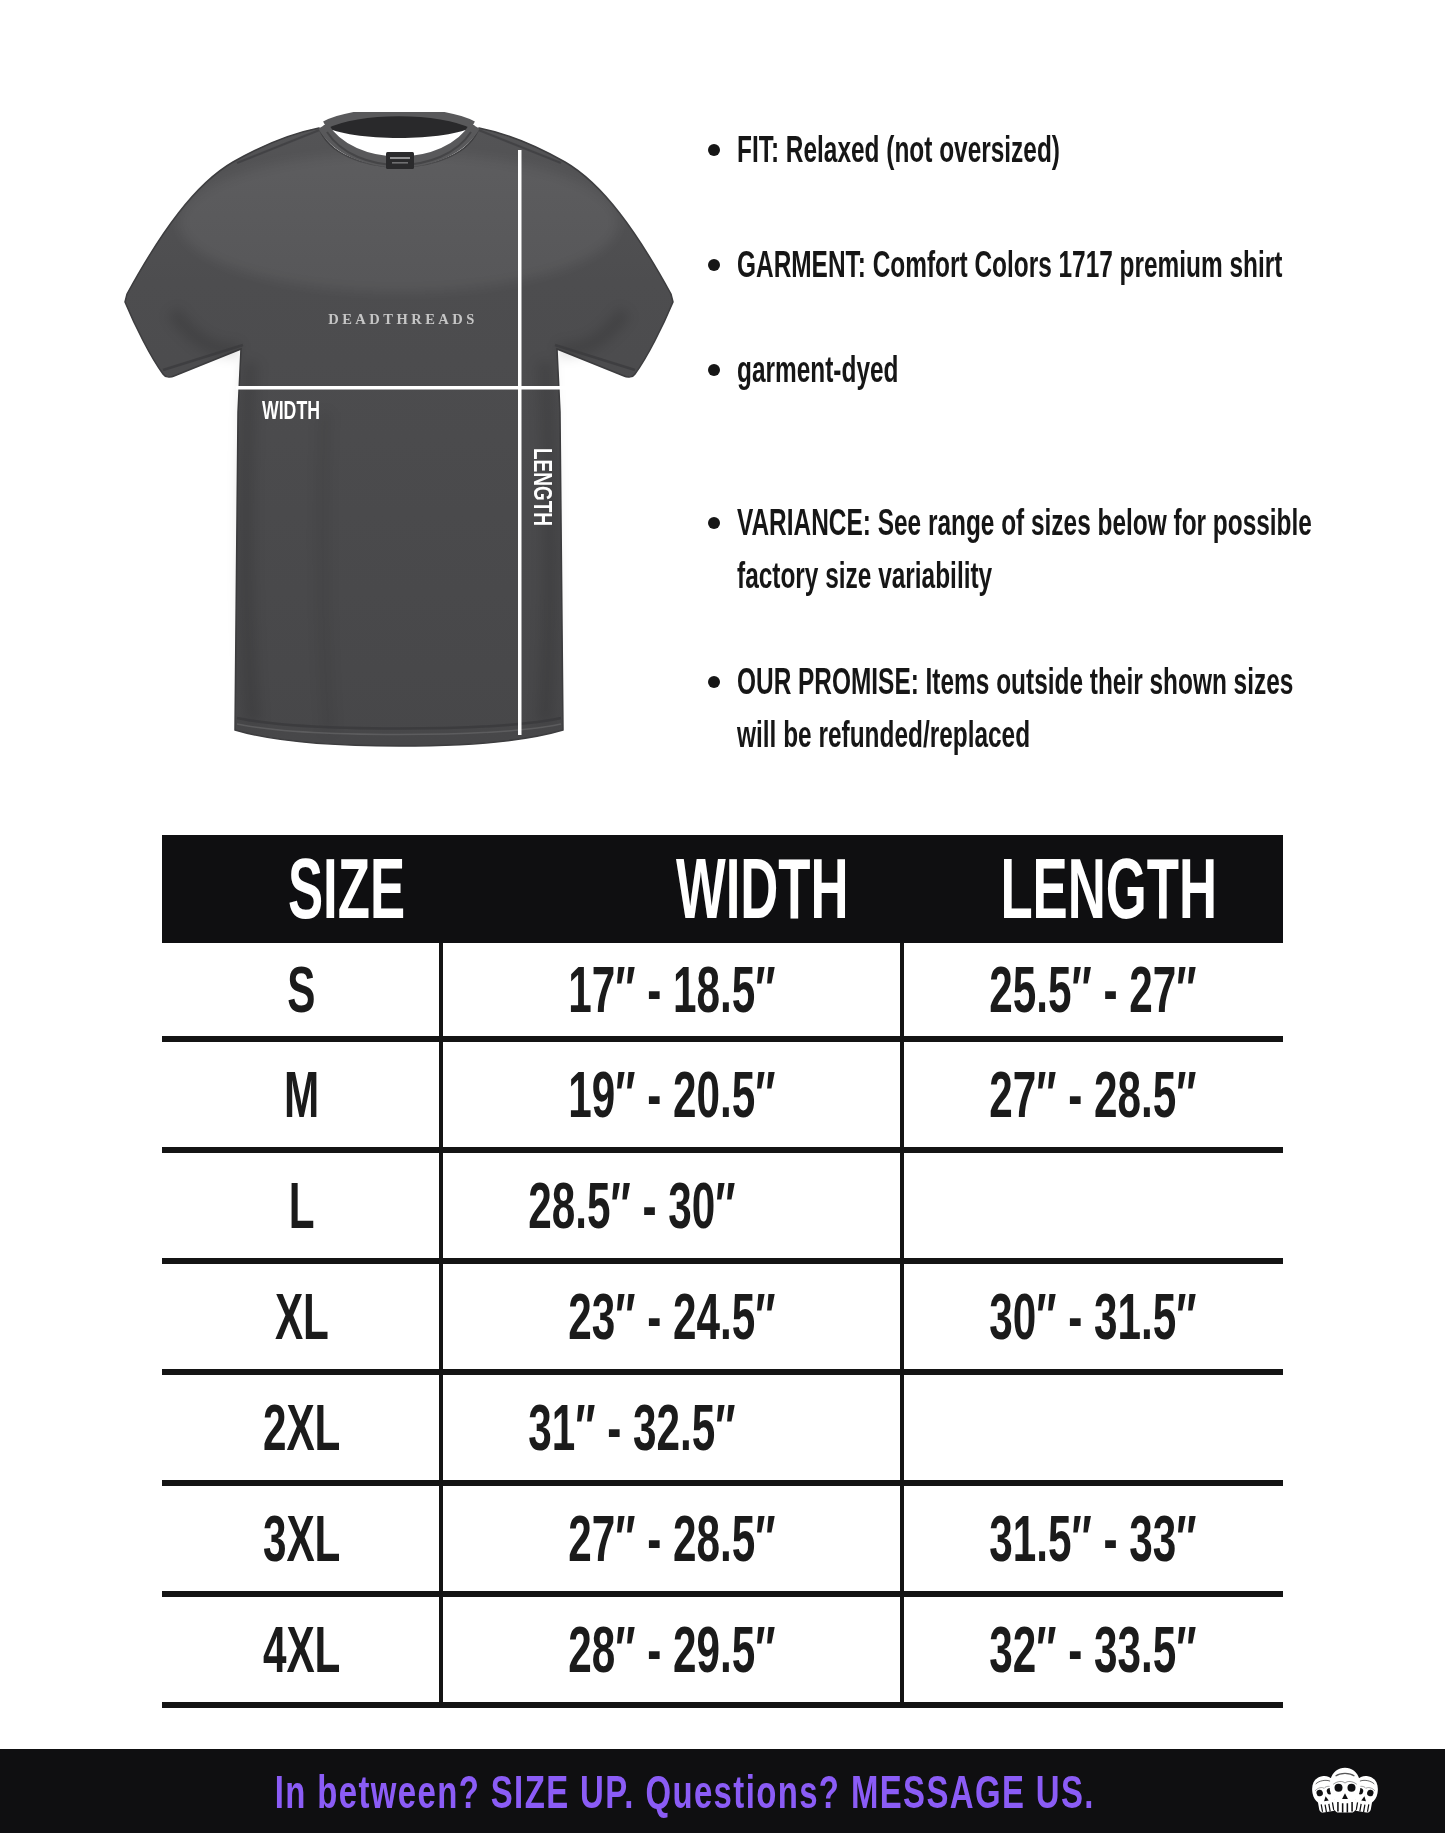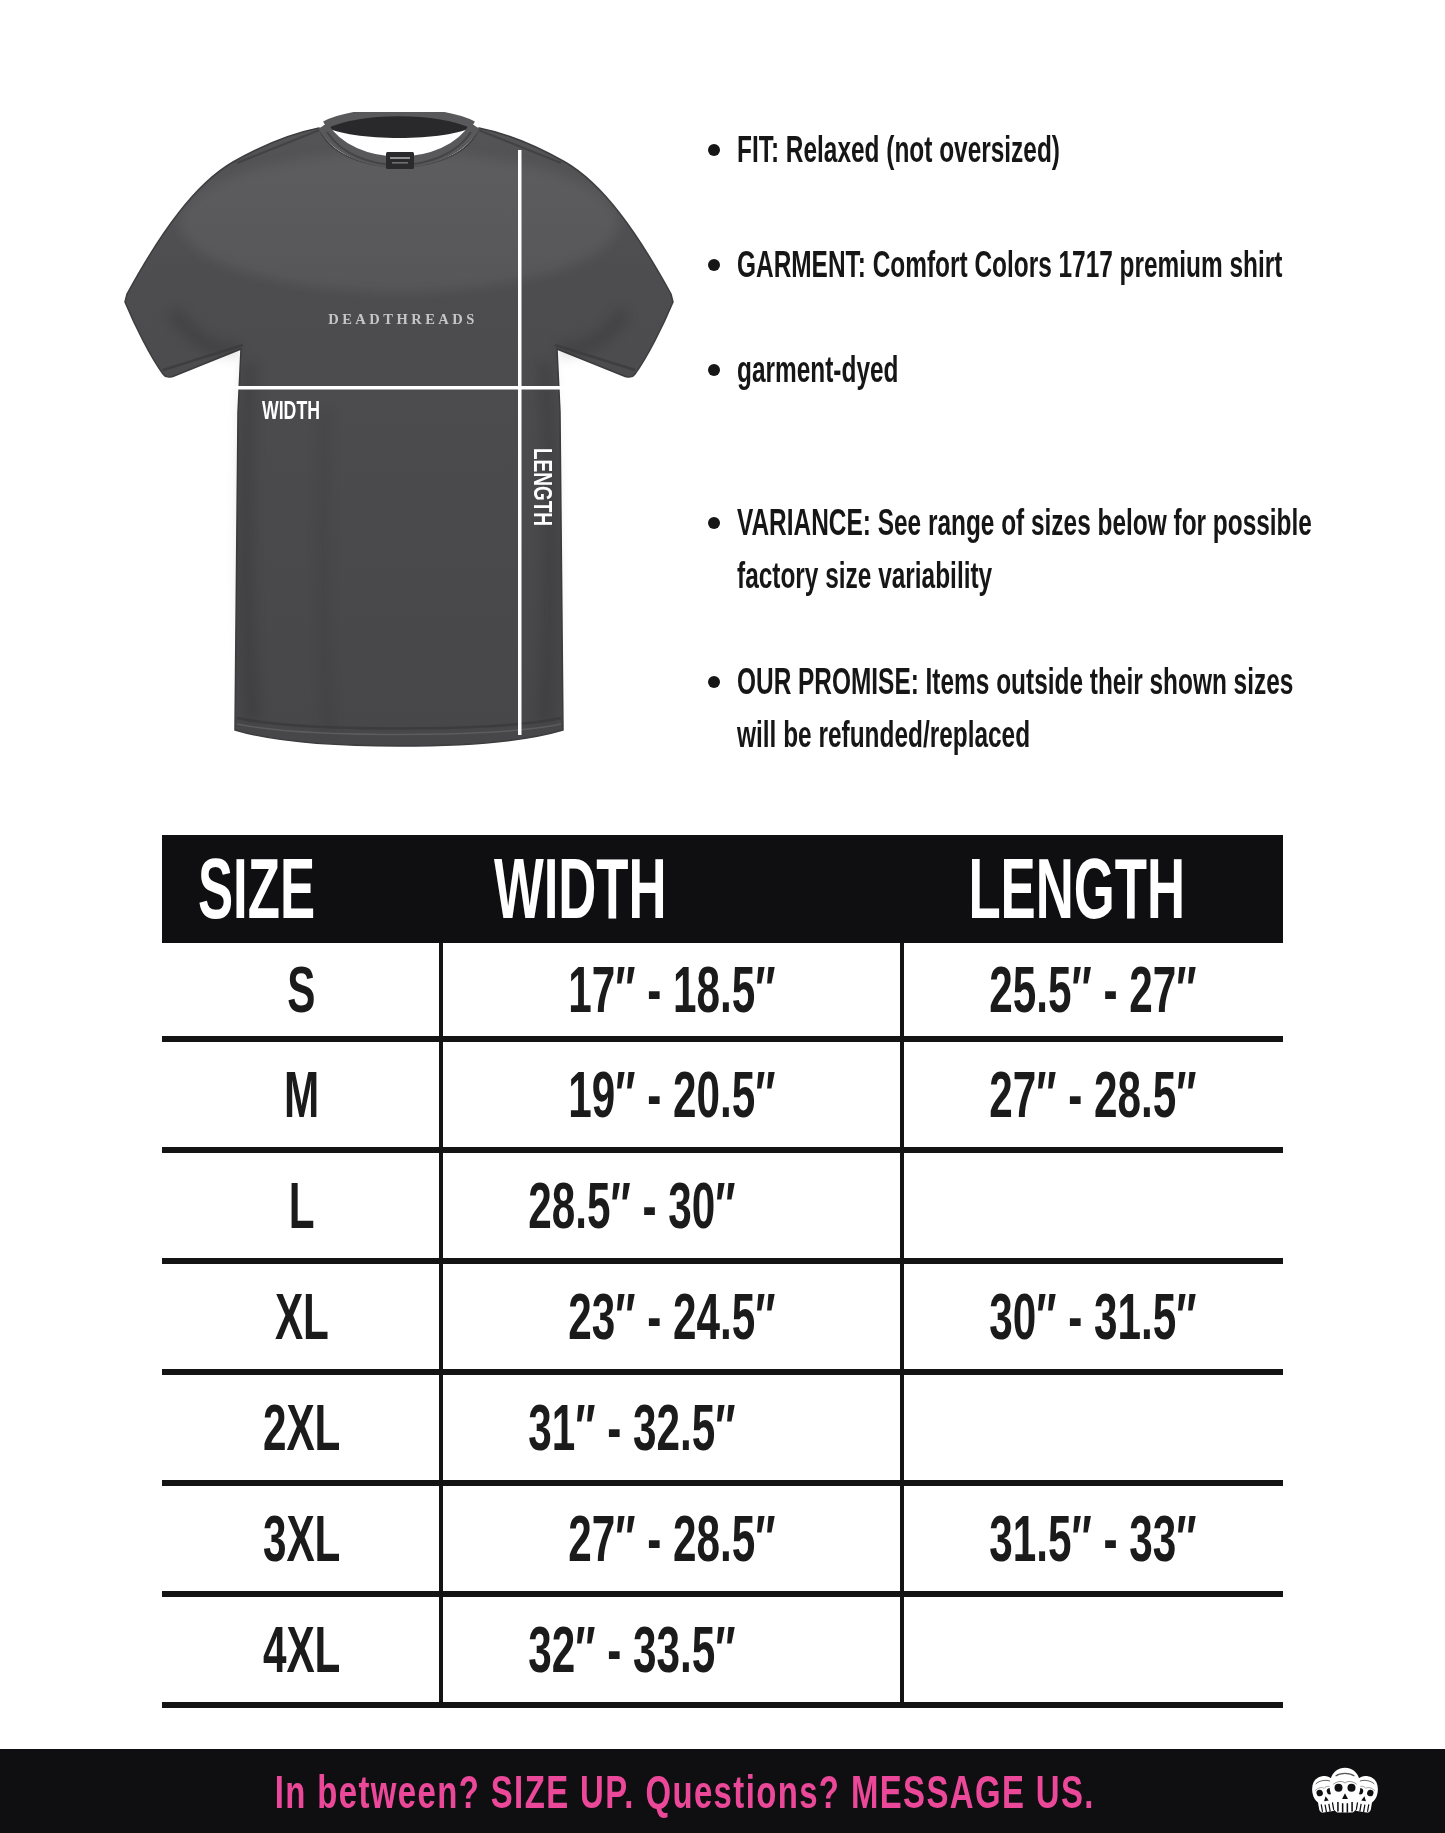--- a/index.html
+++ b/index.html
@@ -20,42 +20,42 @@
   .b-dot{
     position:absolute;left:-29px;top:21px;width:12px;height:12px;border-radius:50%;
     background:#161616;
   }
 
   
   .size-table{position:absolute;left:162px;top:835px;width:1121px;}
   .thead{
     height:108px;background:#0f0f11;display:flex;align-items:center;color:#ffffff;
   }
-  .th{display:flex;align-items:center;justify-content:flex-start;font-size:85px;font-weight:bold;height:100%;}
+  .th{display:flex;align-items:center;justify-content:flex-end;font-size:85px;font-weight:bold;height:100%;}
   .th .sx{transform:scaleX(0.62);}
   .col-size{width:279px;}
   .col-width{width:461px;}
   .col-length{width:381px;}
   .tbody{position:relative;border-bottom:6px solid #141414;color:#1b1b1b;}
   .trow{display:flex;height:111px;box-sizing:border-box;}
   .trow + .trow{border-top:6px solid #141414;}
   .trow:first-child{height:93px;}
   .trow:last-child{height:93px;}
   .td{display:flex;align-items:center;justify-content:center;font-size:64px;font-weight:bold;}
   .vdiv{position:absolute;top:0;bottom:0;width:4px;background:#141414;}
   .vdiv.v1{left:277px;}
   .vdiv.v2{left:738px;}
 
   
   .footer-bar{
     position:absolute;left:0;top:1749px;width:1445px;height:84px;background:#0f0f11;
   }
   .footer-text{
     position:absolute;left:270px;top:0;width:830px;height:84px;display:flex;
-    align-items:center;justify-content:center;color:#ec4899;font-size:47px;font-weight:bold;
+    align-items:center;justify-content:center;color:#8b5cf6;font-size:47px;font-weight:bold;
     letter-spacing:2px;
   }
   .footer-text .sx{transform:scaleX(0.70);}
   .skulls{position:absolute;left:1306px;top:1757px;width:78px;height:70px;}
 </style>
 </head>
 <body>
 
 <div class="page">
 
@@ -226,20 +226,23 @@
             <span class="sx">27″ - 28.5″</span>
           </div>
         <div class="td col-length">
             <span class="sx">31.5″ - 33″</span>
           </div>
       </div>
       <div class="trow">
         <div class="td col-size">
             <span class="sx">4XL</span>
           </div>
+        <div class="td col-width">
+            <span class="sx">28″ - 29.5″</span>
+          </div>
         <div class="td col-length">
             <span class="sx">32″ - 33.5″</span>
           </div>
       </div>
       <div class="vdiv v1"></div>
       <div class="vdiv v2"></div>
     </div>
   </div>
 
   <div class="footer-bar">

